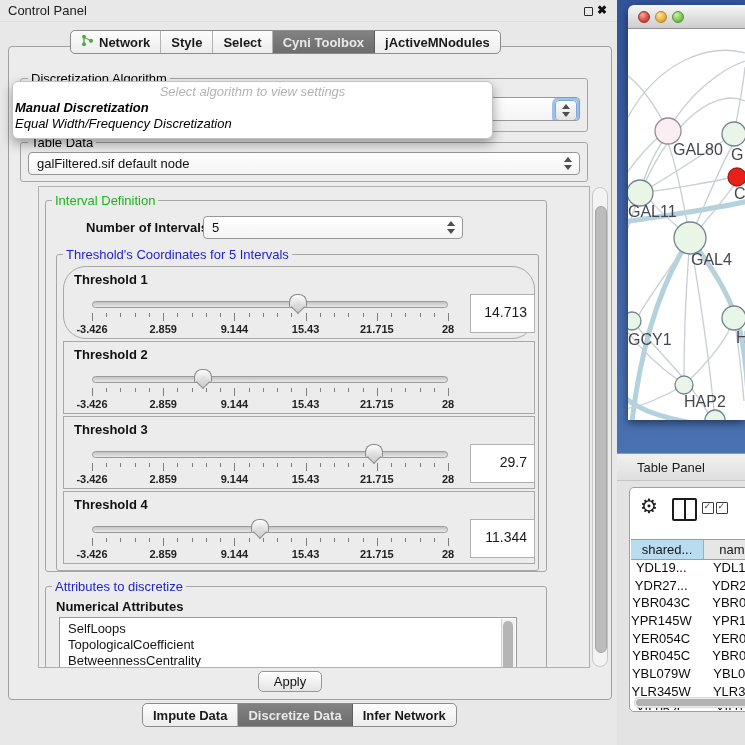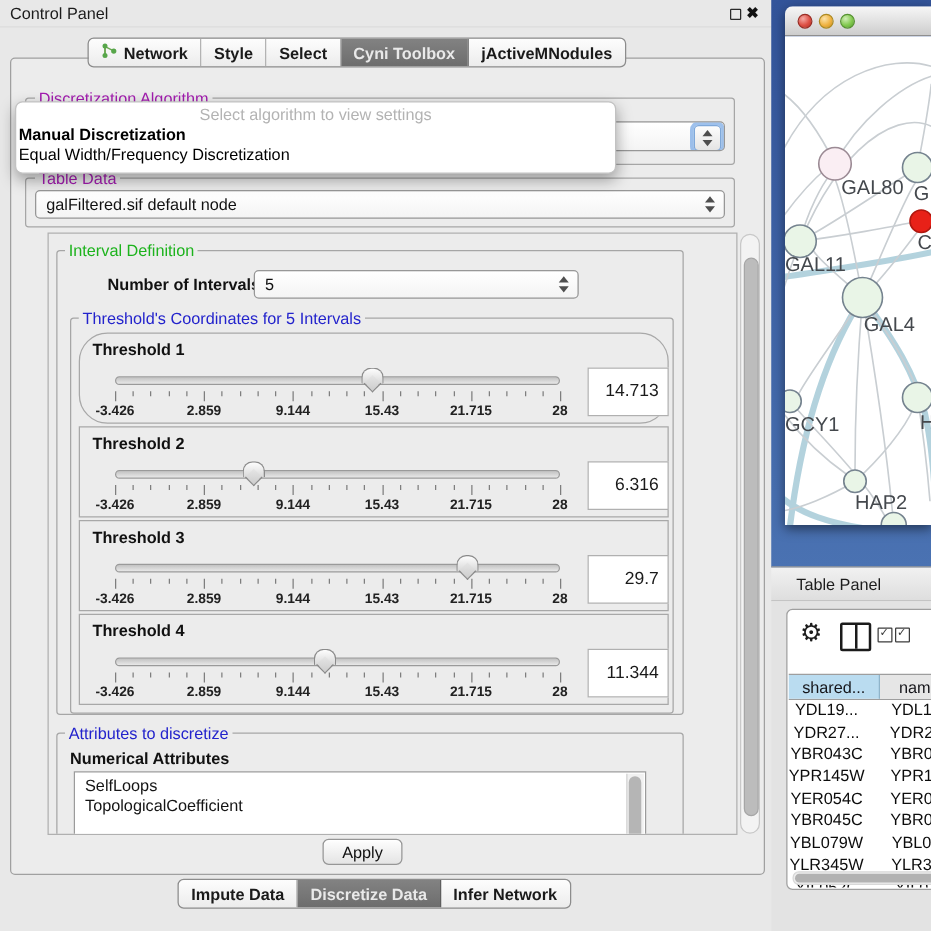--- a/index.html
+++ b/index.html
@@ -21,33 +21,33 @@
   .seg-tab:last-child{border-right:none;}
   .seg-tab.selected{background:linear-gradient(#828282,#6d6d6d);color:#e9e9e9;border-right-color:#5e5e5e;}
 
   
   #mainPanel{left:8px;top:46px;width:604px;height:654px;border:1px solid #a0a0a0;border-radius:4px;background:#ececec;}
 
   .group{border:1px solid #a6a6a6;border-radius:3px;background:transparent;}
   .gtitle{position:absolute;font-size:13px;background:#ececec;padding:0 3px;white-space:nowrap;z-index:2;}
   .t-green{color:#1db31d;}
   .t-blue{color:#2323cc;}
-  .t-dark{color:#a21caf;}
+  .t-dark{color:#000000;}
 
   .combo{background:linear-gradient(#ffffff,#f4f4f4);border:1px solid #979797;border-radius:4px;
          font-size:13px;color:#111;padding-left:8px;overflow:hidden;white-space:nowrap;}
   .combo .arrows{position:absolute;right:6px;top:0;bottom:0;width:9px;}
   .arr-up{position:absolute;top:4px;left:0;width:0;height:0;border-left:4px solid transparent;border-right:4px solid transparent;border-bottom:5px solid #4e4e4e;}
   .arr-dn{position:absolute;bottom:4px;left:0;width:0;height:0;border-left:4px solid transparent;border-right:4px solid transparent;border-top:5px solid #4e4e4e;}
   .stepper-btn{position:absolute;right:2px;top:2px;width:20px;height:19px;border:1px solid #7fa8d9;border-radius:4px;
          background:linear-gradient(#fdfdfd,#e4e4e4);box-shadow:0 0 0 3px rgba(106,160,227,0.65);}
 
   
   #popup{left:12px;top:81px;width:481px;height:58px;background:#fff;border:1px solid #c2c2c2;border-radius:6px;
-         box-shadow:0 5px 12px rgba(0,0,0,0.35);z-index:20;padding-top:2px;}
+         box-shadow:0 5px 12px rgba(0,0,0,0.35);z-index:20;padding-top:2px;font-style:italic;}
   .pop-hint{height:16px;line-height:16px;text-align:center;font-size:13px;color:#b3b3b3;}
   .pop-opt{height:16px;line-height:16px;font-size:13px;color:#000;padding-left:2px;white-space:nowrap;}
   .pop-opt.bold{font-weight:bold;}
 
   
   #viewport{left:38px;top:186px;width:552px;height:482px;border:1px solid #b0b0b0;overflow:hidden;background:#ececec;}
   .vscroll{background:#f3f3f3;border:1px solid #c8c8c8;border-radius:8px;}
   .vthumb{position:absolute;background:#bcbcbc;border:1px solid #a6a6a6;border-radius:6px;}
 
   .boldlab{font-size:13px;font-weight:bold;color:#111;white-space:nowrap;}
@@ -274,21 +274,20 @@
             </div>
             <div class="tick-labels">
               <span class="tick-label" style="left: 0%;">-3.426</span>
               <span class="tick-label" style="left: 20%;">2.859</span>
               <span class="tick-label" style="left: 40%;">9.144</span>
               <span class="tick-label" style="left: 60%;">15.43</span>
               <span class="tick-label" style="left: 80%;">21.715</span>
               <span class="tick-label" style="left: 100%;">28</span>
             </div>
           </div>
-          <div class="valbox">6.316</div>
         </div>
         <div class="th-row" style="top: 229px;">
           <div class="th-label">Threshold 3</div>
           <div class="slider-zone">
             <div class="track"></div>
             <div class="thumb" style="left: calc(79% - 8px);"></div>
             <div class="ticks">
               <div class="tick major" style="left: 0%;"></div>
               <div class="tick" style="left: 4%;"></div>
               <div class="tick" style="left: 8%;"></div>
@@ -373,20 +372,21 @@
         </div>
       </div>
 
     <div class="abs group" style="left:6px;top:399px;width:502px;height:120px;"></div>
     <div class="gtitle t-blue" style="left:13px;top:392px;">Attributes to discretize</div>
     <div class="abs boldlab" style="left:17px;top:412px;">Numerical Attributes</div>
     <div class="abs listbox" style="left:20px;top:430px;width:458px;height:80px;">
       <div style="padding-top:3px;">
           <div class="list-item">SelfLoops</div>
           <div class="list-item">TopologicalCoefficient</div>
+          <div class="list-item">BetweennessCentrality</div>
         </div>
       <div class="list-scroll">
         <div class="list-thumb"></div>
       </div>
     </div>
   </div>
 
   <div class="abs vscroll" style="left:592px;top:187px;width:16px;height:480px;">
     <div class="vthumb" style="left:2px;top:18px;width:10px;height:445px;"></div>
   </div>

